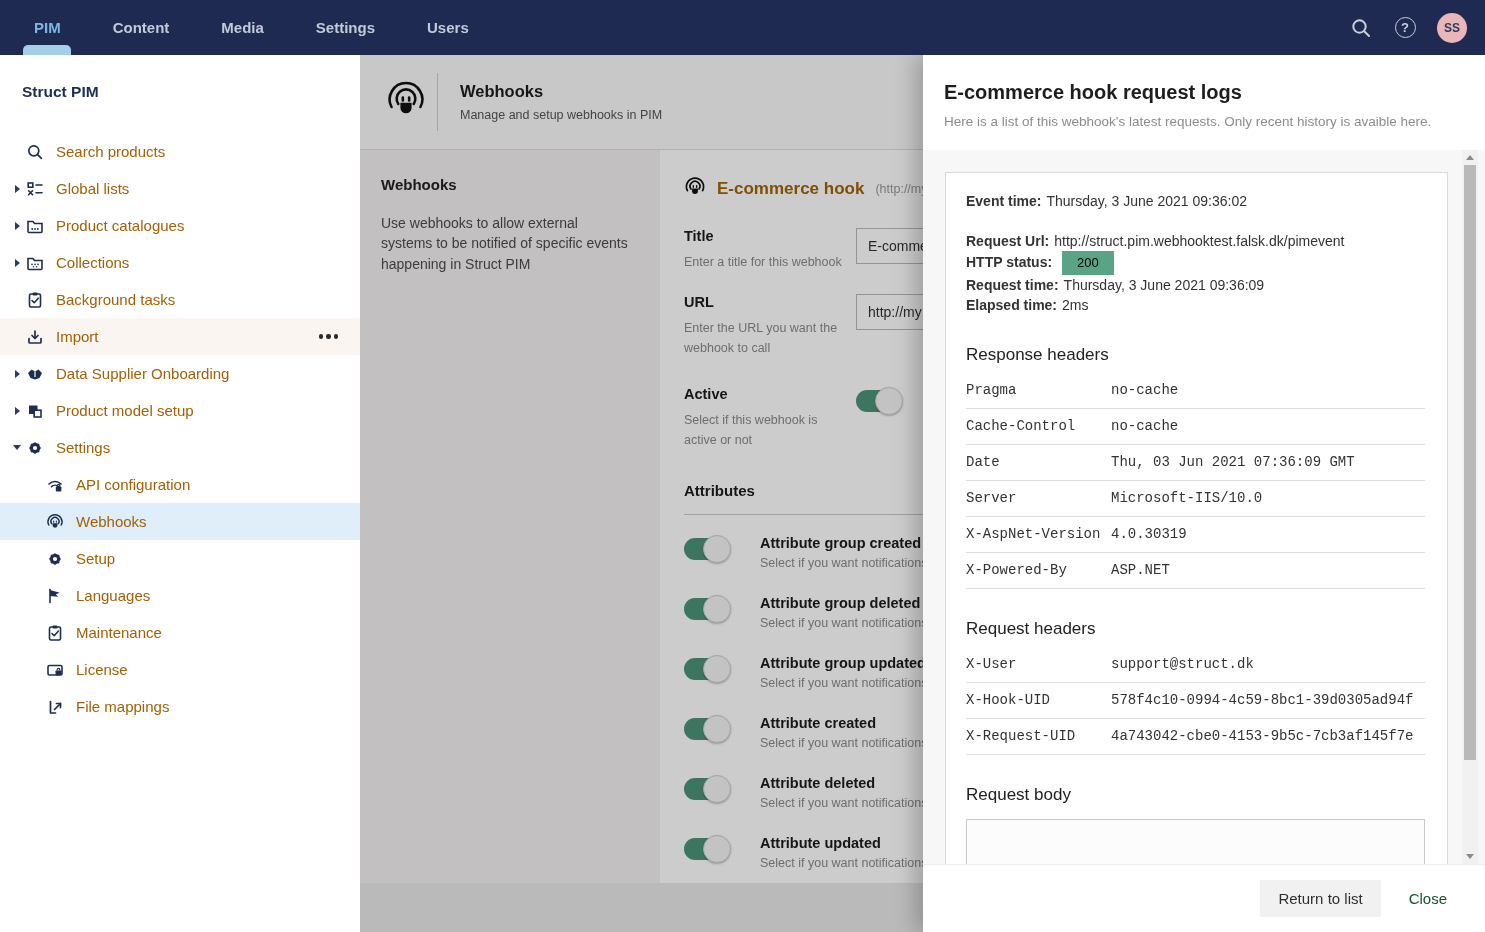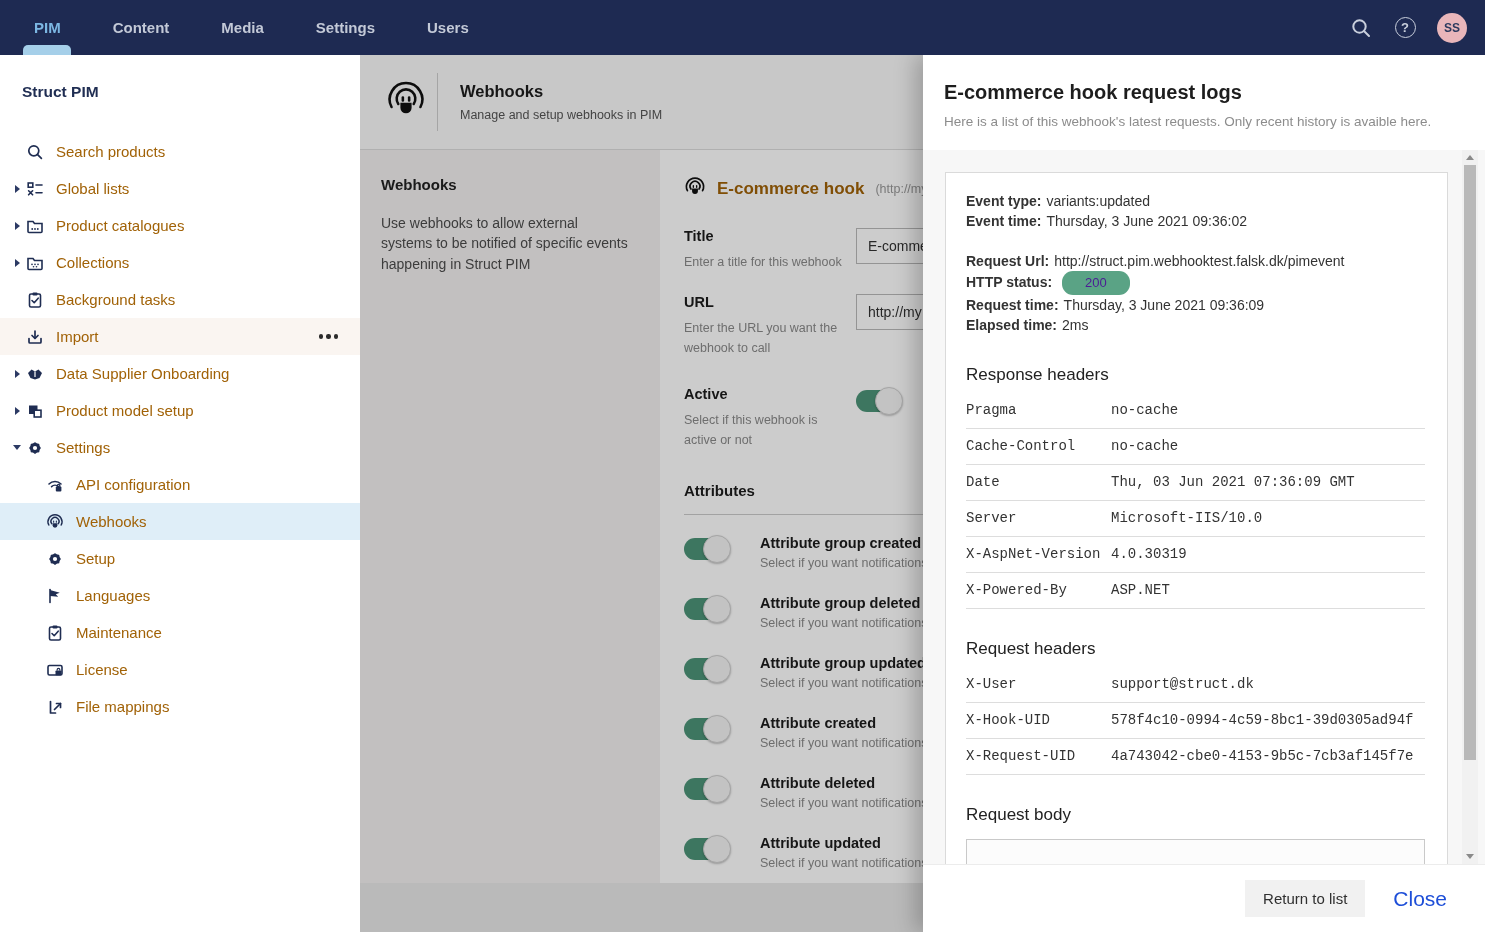--- a/index.html
+++ b/index.html
@@ -89,40 +89,40 @@
            box-shadow:-8px 0 20px rgba(0,0,0,0.22); display:flex; flex-direction:column; }
   .p-head { height:95px; padding:26px 20px 0 21px; flex-shrink:0; }
   .p-title { font-size:20px; font-weight:600; color:#1d1d1d; }
   .p-sub { font-size:13.5px; color:#8c8c8c; margin-top:10px; }
   .p-body { flex:1; position:relative; background:#f7f7f7; overflow:hidden; }
   .log-card { position:absolute; left:22px; top:22px; width:503px; background:#fff;
               border:1px solid #dadada; padding:18px 22px 20px 20px; }
   .kv { font-size:14px; color:#333; line-height:20px; }
   .kv .k { font-weight:bold; margin-right:5px; }
   .gap { height:20px; }
-  .badge { display:inline-block; background:#5aa385; color:#4c1d95; font-size:13px;
-           padding:2px 23px; margin-left:5px;border-radius:11px; }
+  .badge { display:inline-block; background:#5aa385; color:#000000; font-size:13px;
+           padding:2px 15px; margin-left:5px; }
   .p-sec { font-size:17px; color:#222; margin-top:30px; }
   .htable { margin-top:8px; }
   .hrow { display:flex; padding:9px 0 10px 0; border-bottom:1px solid #ddd; font-size:14px; color:#333;font-family:Liberation Mono, monospace; }
   .hk { width:145px; flex-shrink:0; }
   .hv { white-space:nowrap; }
   .code { border:1px solid #c9c9c9; background:#fcfcfc; margin-top:14px; padding:13px 14px;
           font-size:13.5px; color:#666; line-height:21px; white-space:pre; height:120px; }
   .p-scrollbar { position:absolute; right:7px; top:0; width:16px; height:100%; background:#f1f1f1; }
   .sb-thumb { position:absolute; left:2px; top:15px; width:12px; height:595px; background:#b9b9b9; cursor:pointer; }
   .sb-up { position:absolute; left:4px; top:5px; width:0; height:0; border-left:4px solid transparent;
            border-right:4px solid transparent; border-bottom:5px solid #8a8a8a; cursor:pointer; }
   .sb-down { position:absolute; left:4px; bottom:5px; width:0; height:0; border-left:4px solid transparent;
            border-right:4px solid transparent; border-top:5px solid #8a8a8a; cursor:pointer; }
   .p-foot { height:68px; flex-shrink:0; background:#fff; border-top:1px solid #ececec;
             display:flex; align-items:center; justify-content:flex-end; gap:28px; padding-right:38px; }
   .btn-return { background:#f1f1f1; border:none; padding:10px 18px; font-size:15px; color:#2f2f2f;
             font-family:"Liberation Sans",sans-serif; cursor:pointer; }
-  .btn-close { background:none; border:none; font-size:21px; color:#1d4ed8;
+  .btn-close { background:none; border:none; font-size:15px; color:#14532d;
             font-family:"Liberation Sans",sans-serif; cursor:pointer; }
 </style>
 </head>
 <body>
 
 <div id="app">
 
   <div class="topnav">
     <div class="nav-items">
       <div class="nav-item active">PIM</div>
@@ -515,23 +515,20 @@
 
   <div class="panel">
     <div class="p-head">
       <div class="p-title">E-commerce hook request logs</div>
       <div class="p-sub">Here is a list of this webhook's latest requests. Only recent history is avaible here.</div>
     </div>
 
     <div class="p-body">
       <div class="log-card">
         <div class="kv">
-          <span class="k">Event type:</span><span class="v">variants:updated</span>
-        </div>
-        <div class="kv">
           <span class="k">Event time:</span><span class="v">Thursday, 3 June 2021 09:36:02</span>
         </div>
         <div class="gap"></div>
         <div class="kv">
           <span class="k">Request Url:</span><span class="v">http://struct.pim.webhooktest.falsk.dk/pimevent</span>
         </div>
         <div class="kv">
           <span class="k">HTTP status:</span><span class="badge">200</span>
         </div>
         <div class="kv">

